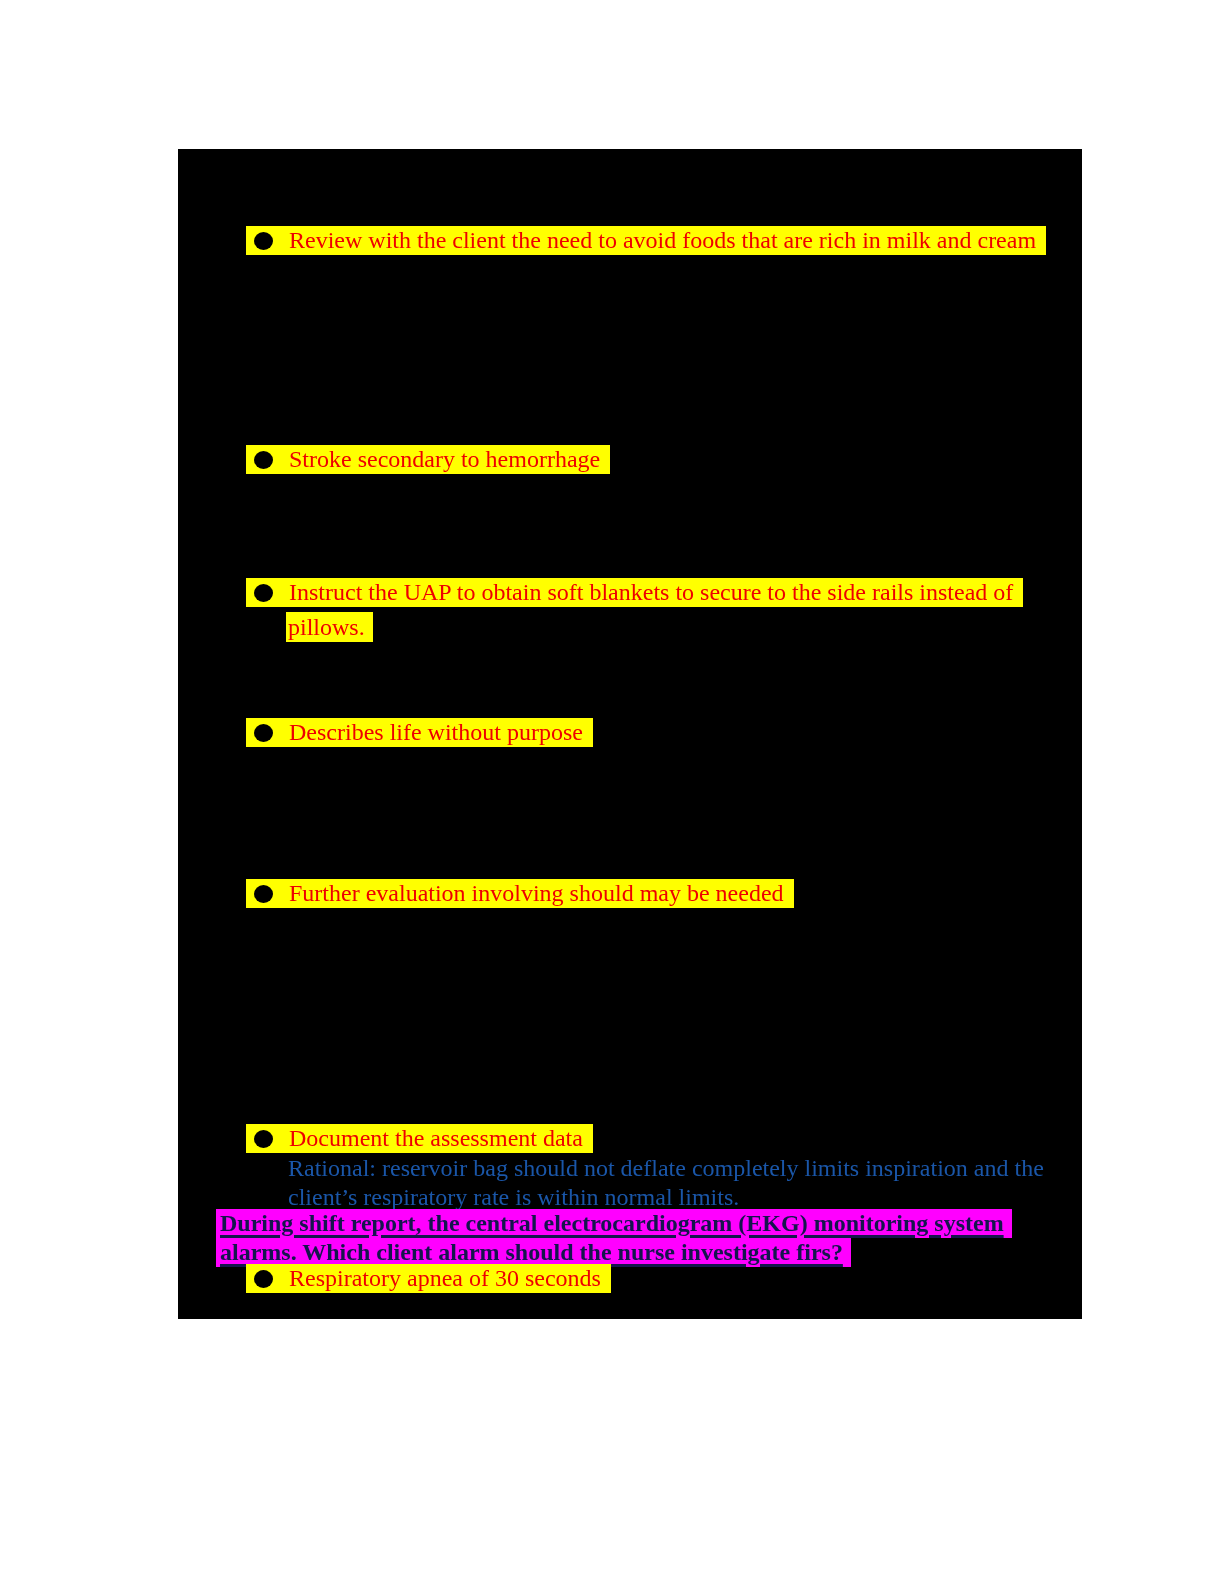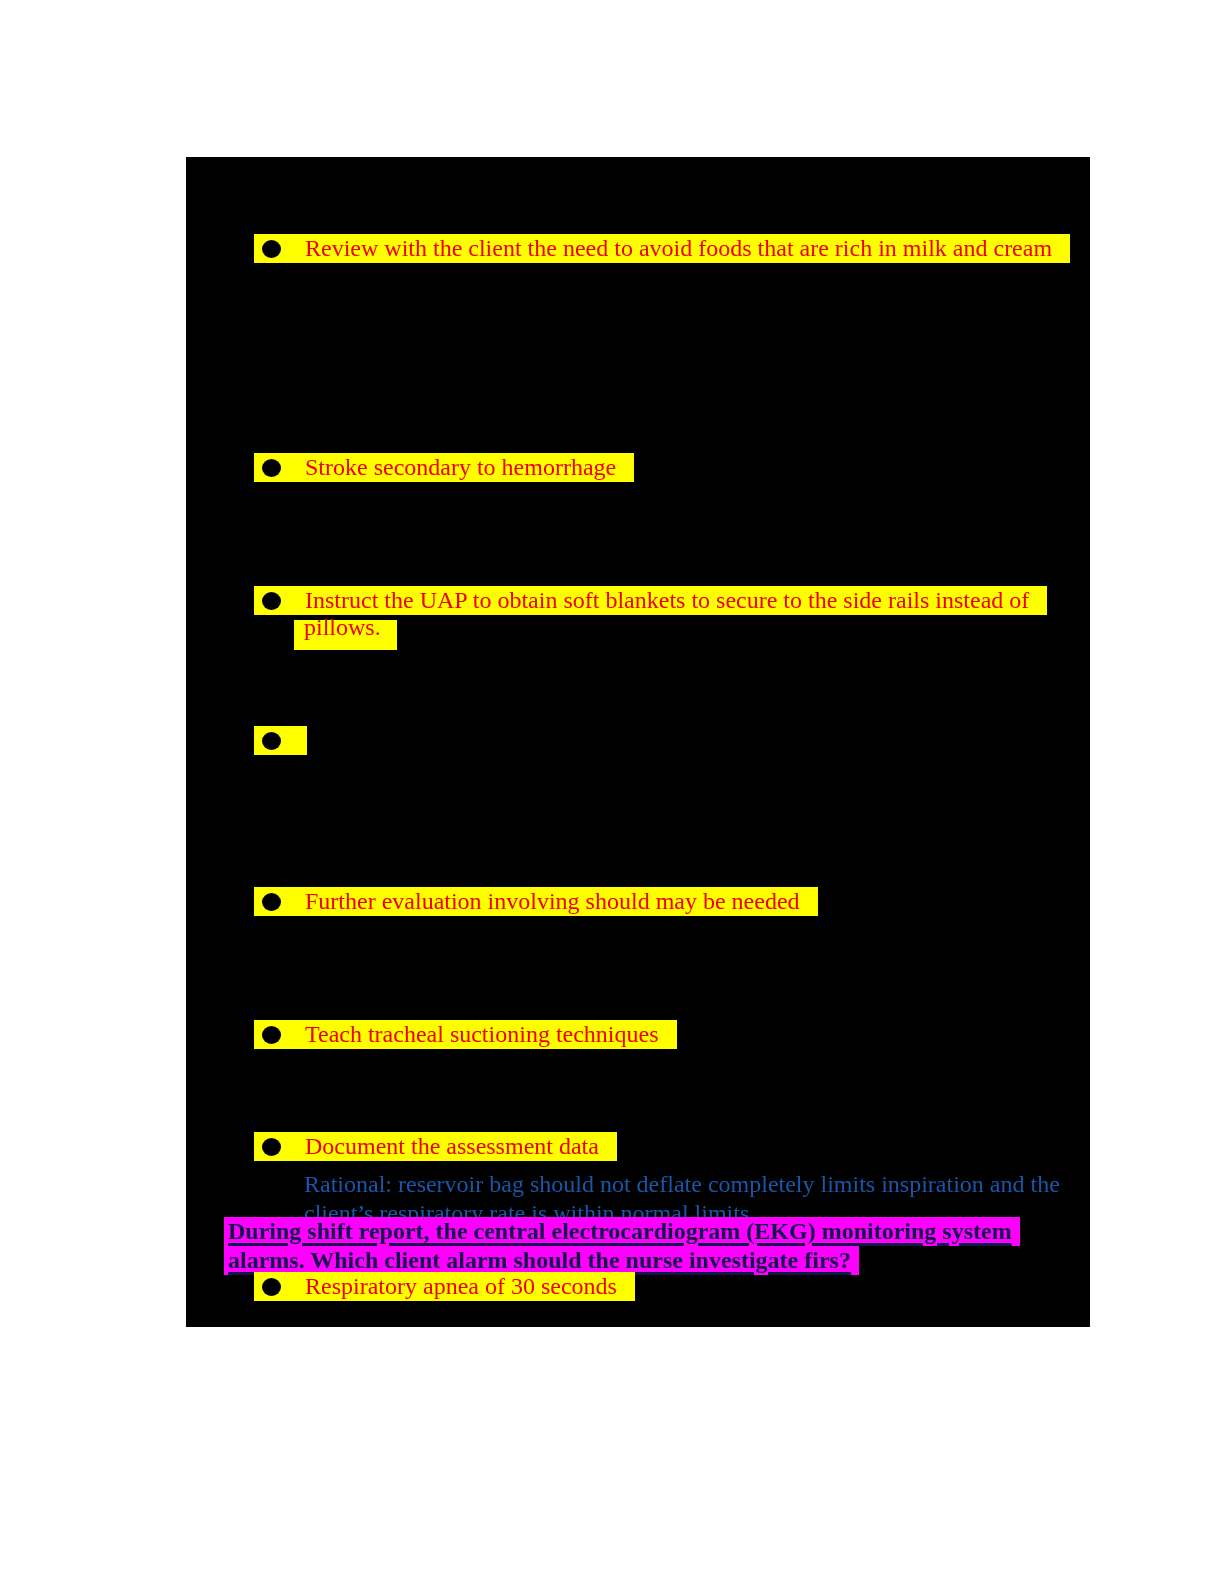--- a/index.html
+++ b/index.html
@@ -5,21 +5,21 @@
   :root{
     --page_bg:#ffffff;
     --canvas_bg:#000000;
     --highlight_yellow:#ffff00;
     --highlight_magenta:#ff00ff;
     --answer_red:#ee0000;
     --rationale_blue:#1a56a8;
     --question_navy:#15154e;
     --bullet_black:#000000;
   }
-  *{margin:0;padding:8px;box-sizing:border-box;}
+  *{margin:0;padding:0;box-sizing:border-box;}
   html,body{width:1224px;height:1584px;}
   body{
     background:var(--page_bg);
     position:relative;
     font-family:"Liberation Serif", serif;
   }
   .canvas{
     position:absolute;
     left:178px; top:149px;
     width:904px; height:1170px;
@@ -94,31 +94,28 @@
   <div class="hl-bar" style="left:68px;top:429px">
     <span class="bullet"></span>
     <span class="opt-text">Instruct the UAP to obtain soft blankets to secure to the side rails instead of</span>
   </div>
   <div class="hl-wrap" style="left:108px;top:463px">
     <span class="opt-text">pillows.</span>
   </div>
 
   <div class="hl-bar" style="left:68px;top:569px">
     <span class="bullet"></span>
+    <span class="opt-text">Describes life without purpose</span>
   </div>
 
   <div class="hl-bar" style="left:68px;top:730px">
     <span class="bullet"></span>
     <span class="opt-text">Further evaluation involving should may be needed</span>
   </div>
 
-  <div class="hl-bar" style="left:68px;top:863px">
-    <span class="bullet"></span>
-    <span class="opt-text">Teach tracheal suctioning techniques</span>
-  </div>
 
   <div class="hl-bar" style="left:68px;top:975px">
     <span class="bullet"></span>
     <span class="opt-text">Document the assessment data</span>
   </div>
 
   <div class="rationale-line" style="left:110px;top:1005px">Rational: reservoir bag should not deflate completely limits inspiration and the</div>
   <div class="rationale-line" style="left:110px;top:1034px">client’s respiratory rate is within normal limits.</div>
 
   <div class="q-line" style="left:38px;top:1089px">alarms. Which client alarm should the nurse investigate firs?</div>

